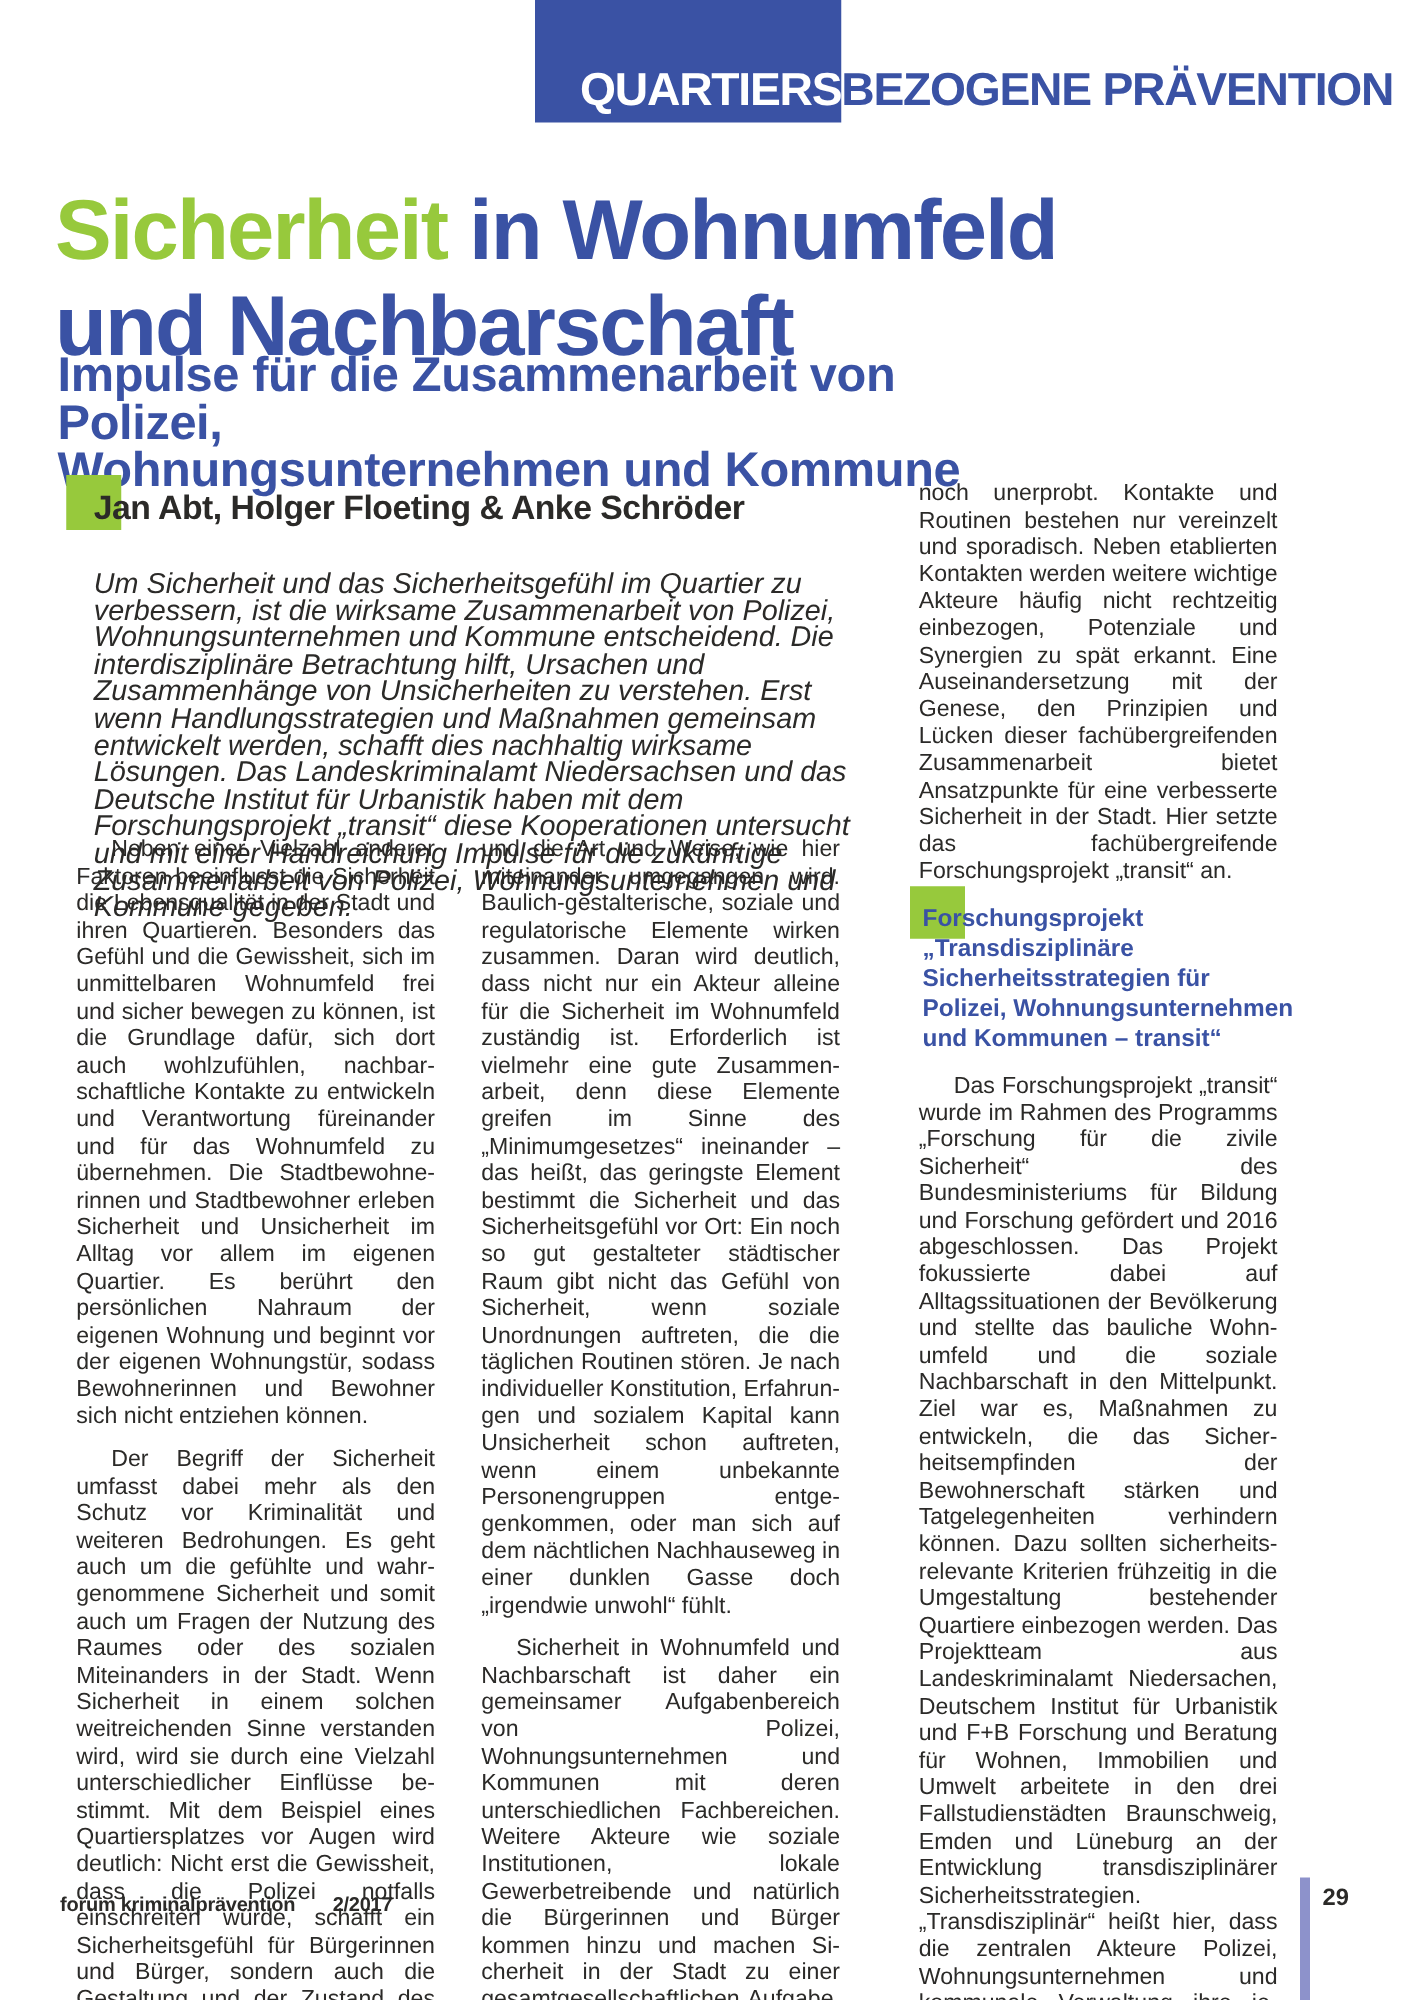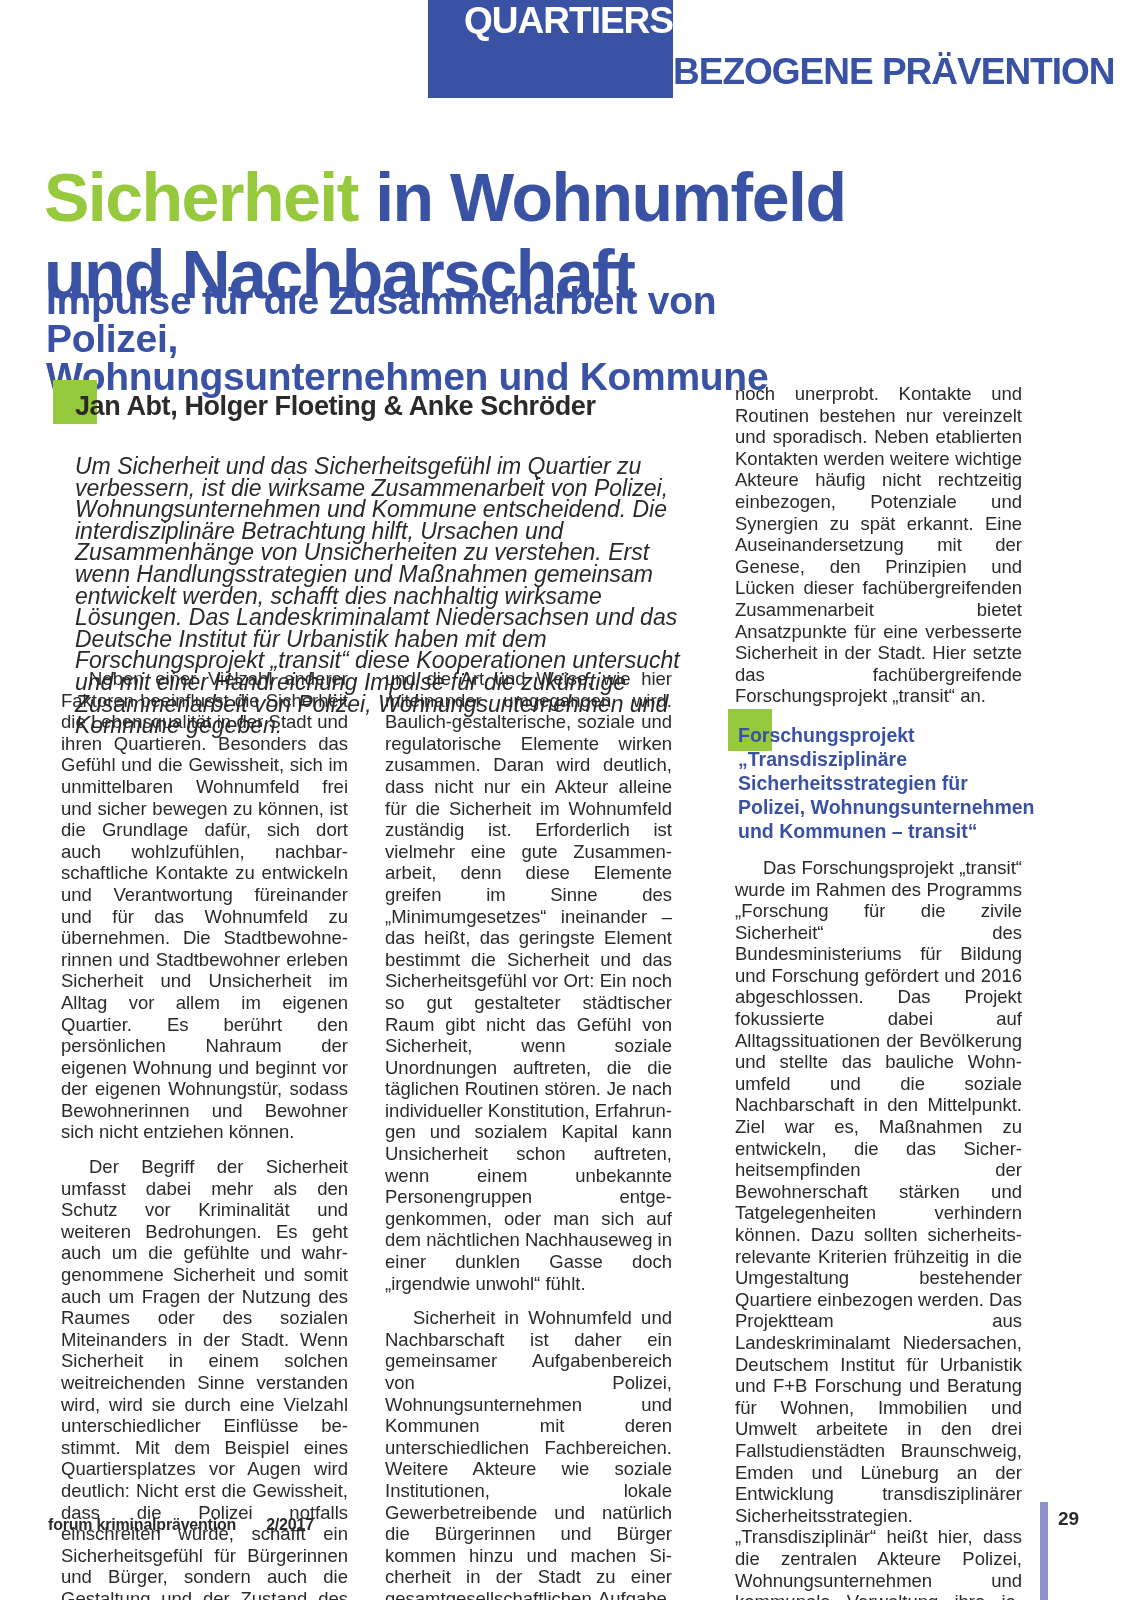--- a/index.html
+++ b/index.html
@@ -13,28 +13,28 @@
     margin:0 auto;
   }
   
   .kicker{
     position:absolute;top:0;left:428px;height:98px;
     display:flex;align-items:flex-end;
     font-size:37px;font-weight:bold;letter-spacing:-1px;white-space:nowrap;
   }
   .kicker-box{
     background:#3a52a4;height:98px;width:245px;
-    display:flex;align-items:flex-start;justify-content:flex-end;
+    display:flex;align-items:flex-end;justify-content:flex-end;
     box-sizing:border-box;padding-bottom:5px;
   }
   .kicker-hl{color:#ffffff;}
   .kicker-rest{color:#3a52a4;padding-bottom:5px;}
   
   .title{
-    position:absolute;left:44px;top:113px;width:1000px;
+    position:absolute;left:44px;top:100px;width:1000px;
     font-size:68px;font-weight:bold;line-height:77px;letter-spacing:-1.5px;
     color:#3a52a4;
   }
   .title .accent{color:#97c93c;}
   .subtitle{
     position:absolute;left:46px;top:282px;width:760px;
     font-size:39px;font-weight:bold;line-height:38px;letter-spacing:-0.3px;
     color:#3a52a4;
   }
   

